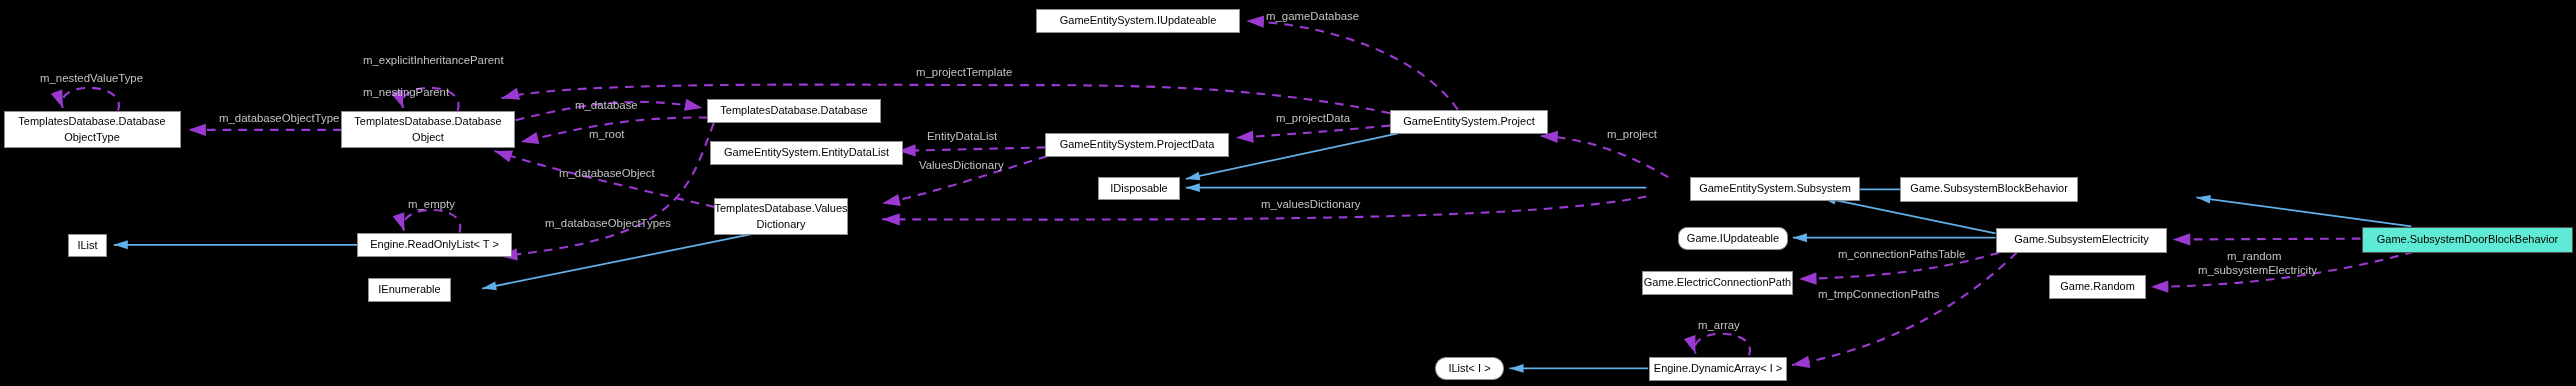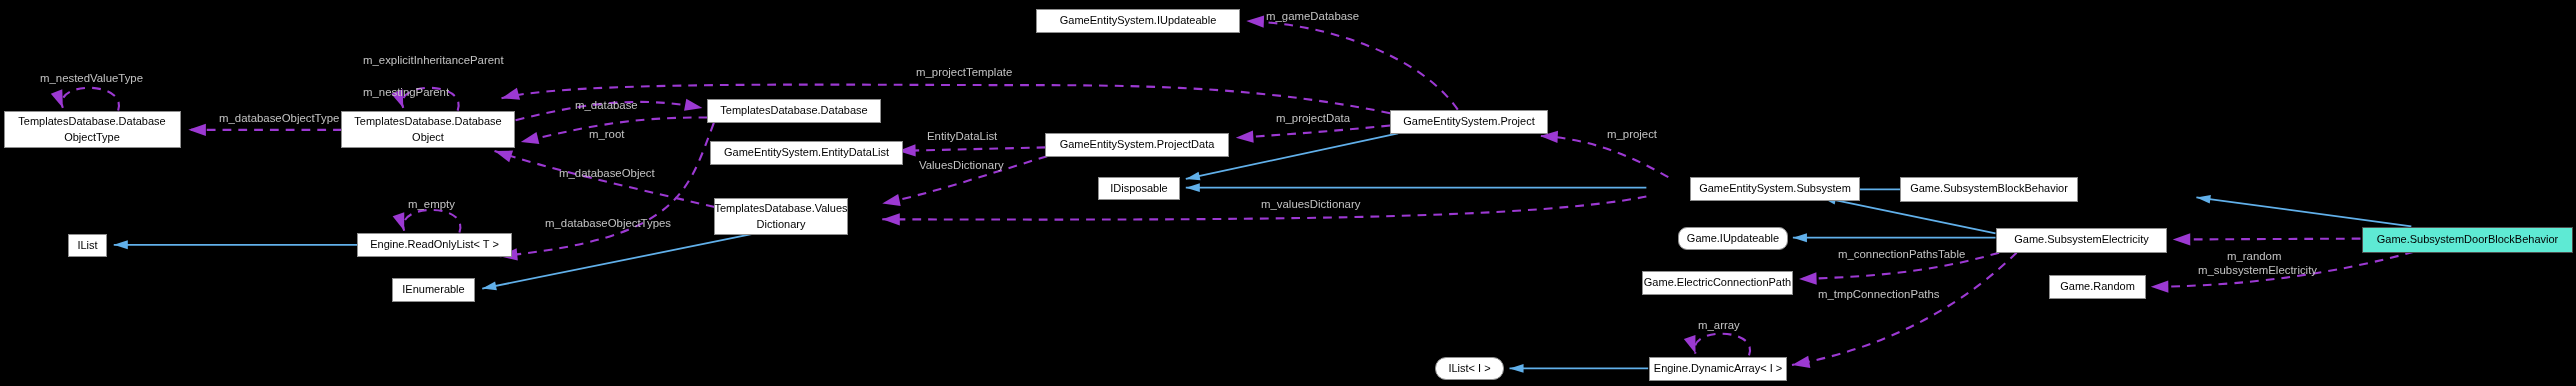--- a/index.html
+++ b/index.html
@@ -67,21 +67,21 @@
       <div class="node" style="left: 707px; top: 99px; width: 174px; height: 24px;">TemplatesDatabase.Database</div>
       <div class="node" style="left: 1036px; top: 8.8px; width: 204px; height: 24px;">GameEntitySystem.IUpdateable</div>
       <div class="node" style="left: 698px; top: 141px; width: 193px; height: 24px; margin-left: 12px;">GameEntitySystem.EntityDataList</div>
       <div class="node" style="left: 1045px; top: 133px; width: 184px; height: 24px;">GameEntitySystem.ProjectData</div>
       <div class="node" style="left: 1390px; top: 110px; width: 158px; height: 24px;">GameEntitySystem.Project</div>
       <div class="node" style="left: 1098px; top: 177px; width: 82px; height: 23px;">IDisposable</div>
       <div class="node" style="left: 714px; top: 198px; width: 134px; height: 37px;">TemplatesDatabase.Values
 Dictionary</div>
       <div class="node" style="left: 357px; top: 233px; width: 155px; height: 24px;">Engine.ReadOnlyList&lt; T &gt;</div>
       <div class="node" style="left: 68px; top: 234px; width: 39px; height: 23px;">IList</div>
-      <div class="node" style="left: 392px; top: 278px; width: 83px; height: 24px;">IEnumerable</div>
+      <div class="node" style="left: 368px; top: 278px; width: 83px; height: 24px;">IEnumerable</div>
       <div class="node" style="left: 1690px; top: 177px; width: 170px; height: 24px;">GameEntitySystem.Subsystem</div>
       <div class="node" style="left: 1900px; top: 177px; width: 178px; height: 24.6px;">Game.SubsystemBlockBehavior</div>
       <div class="node" style="left: 1678px; top: 227px; width: 110px; height: 23px; border-radius: 9px;">Game.IUpdateable</div>
       <div class="node" style="left: 1996px; top: 228px; width: 171px; height: 24.6px;">Game.SubsystemElectricity</div>
       <div class="node highlight" style="left: 2362px; top: 227px; width: 211px; height: 25.5px;">Game.SubsystemDoorBlockBehavior</div>
       <div class="node" style="left: 1642px; top: 271px; width: 151px; height: 24px;">Game.ElectricConnectionPath</div>
       <div class="node" style="left: 2049px; top: 275px; width: 97px; height: 24px;">Game.Random</div>
       <div class="node" style="left: 1435px; top: 357px; width: 69px; height: 23px; border-radius: 11px;">IList&lt; I &gt;</div>
       <div class="node" style="left: 1649px; top: 357px; width: 138px; height: 24px;">Engine.DynamicArray&lt; I &gt;</div>
     </div>

